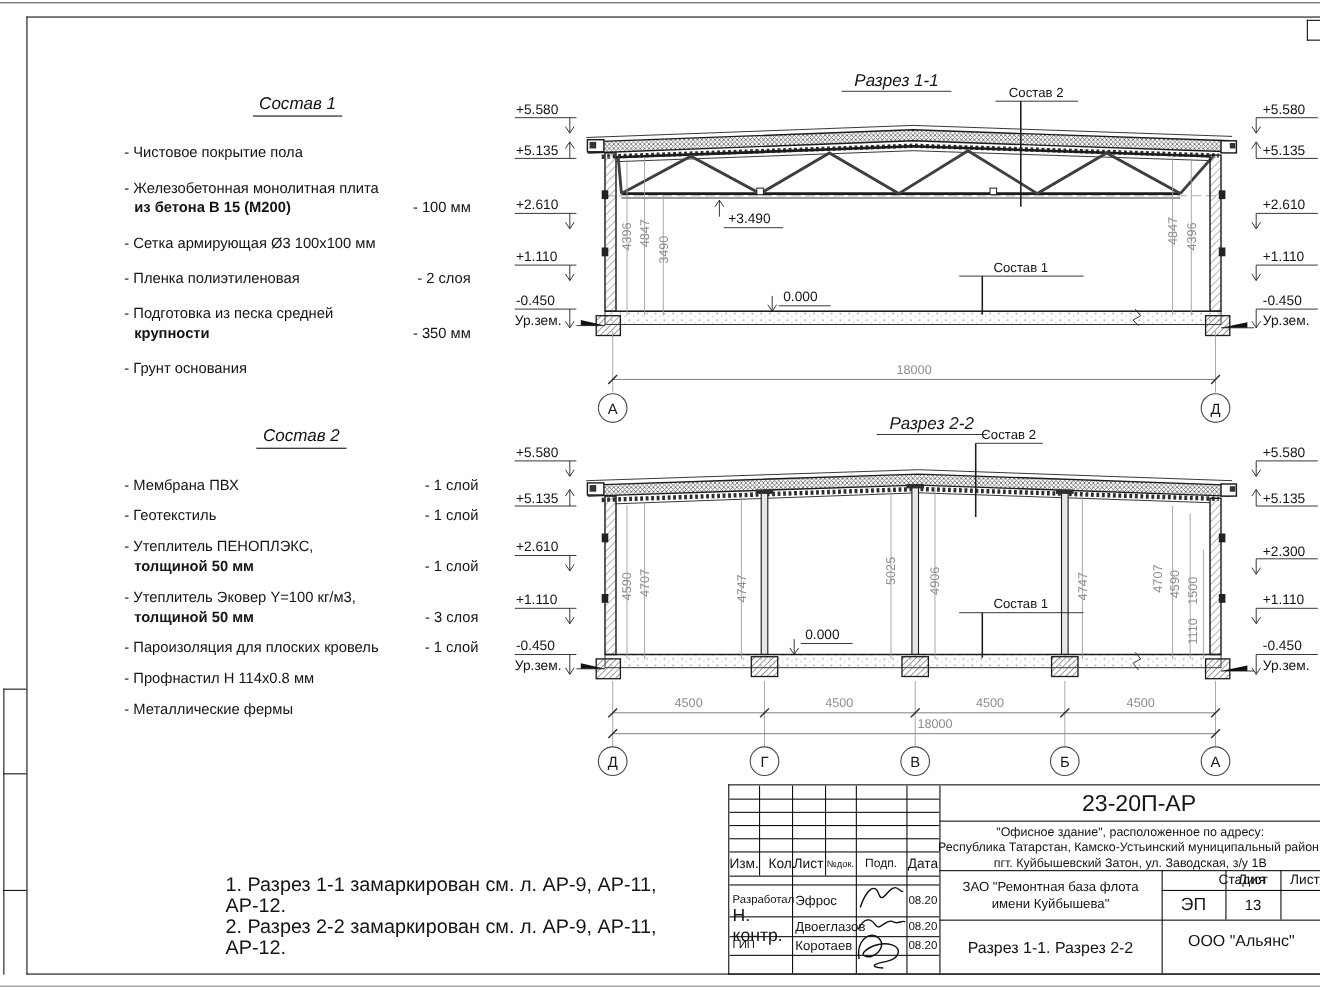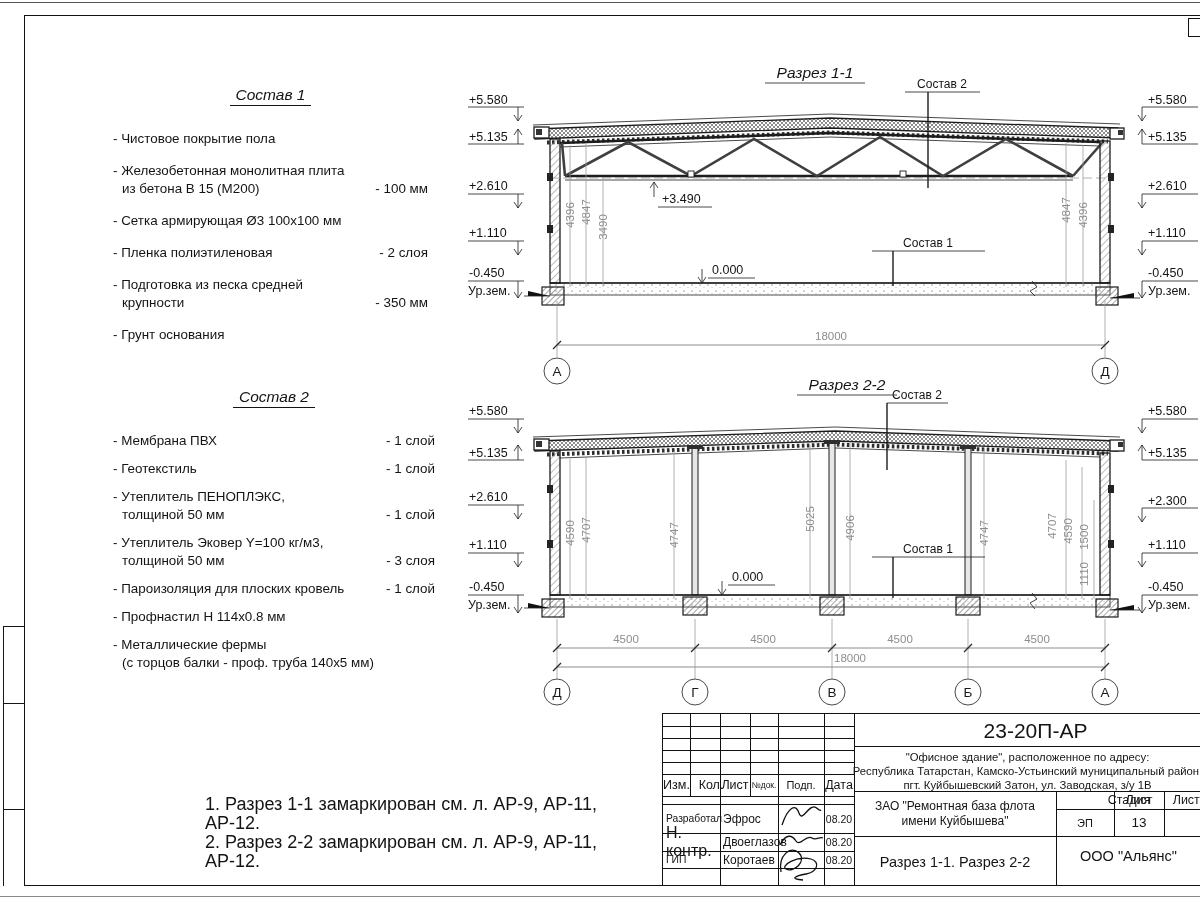--- a/index.html
+++ b/index.html
@@ -8,21 +8,21 @@
   .abs{position:absolute;}
   .hline{position:absolute;background:#161616;height:1.3px;}
   .vline{position:absolute;background:#161616;width:1.3px;}
   
   .comp{position:absolute;}
   .comp-title{font-style:italic;font-size:15.5px;text-align:center;margin-bottom:26px;}
   .comp-title span{border-bottom:1.1px solid #141414;padding:0 6px 2px 6px;}
   .li{display:flex;justify-content:space-between;align-items:flex-end;margin-bottom:14px;
       font-size:13.4px;line-height:18px;}
   .c2 .li{margin-bottom:10px;}
-  .li-l2{padding-left:9px;}
+  .li-l2{padding-left:9px;font-weight:bold;}
   .li-val{white-space:nowrap;padding-left:8px;}
   
   .notes{position:absolute;left:205px;top:763px;width:440px;font-size:18px;line-height:19px;margin-top:32px;}
   
   .tb{position:absolute;left:662px;top:713px;width:538px;height:173px;
       border:1.6px solid #111;border-right:none;box-sizing:border-box;overflow:hidden;}
   .tb .hl{position:absolute;background:#111;height:1.1px;}
   .tb .vl{position:absolute;background:#111;width:1.1px;}
   .tb .cell{position:absolute;display:flex;align-items:center;justify-content:center;text-align:center;}
   .tb .left{justify-content:flex-start;text-align:left;}
@@ -130,21 +130,20 @@
     <div class="li-val">- 1 слой</div>
   </div>
   <div class="li">
     <div>
         <div>- Профнастил Н 114х0.8 мм</div>
       </div>
   </div>
   <div class="li">
     <div>
         <div>- Металлические фермы</div>
-        <div class="li-l2">(с торцов балки - проф. труба 140х5 мм)</div>
       </div>
   </div>
 </div>
 
 <svg class="abs" style="left:450px;top:55px;" width="750" height="340" viewBox="0 0 750 340">
   <defs>
     <pattern id="hwa" width="5" height="5" patternUnits="userSpaceOnUse" patternTransform="rotate(45)">
       <line x1="0" y1="0" x2="0" y2="5" stroke="#8f8f8f" stroke-width="1.2"></line>
     </pattern>
     <pattern id="hra" width="4" height="4" patternUnits="userSpaceOnUse">
@@ -549,17 +548,17 @@
     <div>Республика Татарстан, Камско-Устьинский муниципальный район,</div>
     <div>пгт. Куйбышевский Затон, ул. Заводская, з/у 1В</div>
   </div>
   <div class="cell" style="left:191px;top:79px;width:202px;height:42px;font-size:12px;line-height:15px;display:block;text-align:center;padding-top:6px;">
     <div>ЗАО "Ремонтная база флота</div>
     <div>имени Куйбышева"</div>
   </div>
   <div class="cell" style="left:393px;top:77px;width:58px;height:18px;font-size:12.5px;padding-left:44px;">Стадия</div>
   <div class="cell" style="left:451px;top:77px;width:50px;height:18px;font-size:12.5px;">Лист</div>
   <div class="cell" style="left:501px;top:77px;width:58px;height:18px;font-size:12.5px;">Листов</div>
-  <div class="cell" style="left:393px;top:95px;width:58px;height:27px;font-size:11px;">ЭП</div>
+  <div class="cell" style="left:393px;top:95px;width:58px;height:27px;font-size:16px;">ЭП</div>
   <div class="cell" style="left:451px;top:95px;width:50px;height:27px;font-size:13.5px;">13</div>
   <div class="cell" style="left:191px;top:122px;width:202px;height:51px;font-size:14.5px;">Разрез 1-1. Разрез 2-2</div>
   <div class="cell" style="left:393px;top:122px;width:145px;height:40px;font-size:14.5px;">ООО "Альянс"</div>
 </div>
 
 </body></html>

